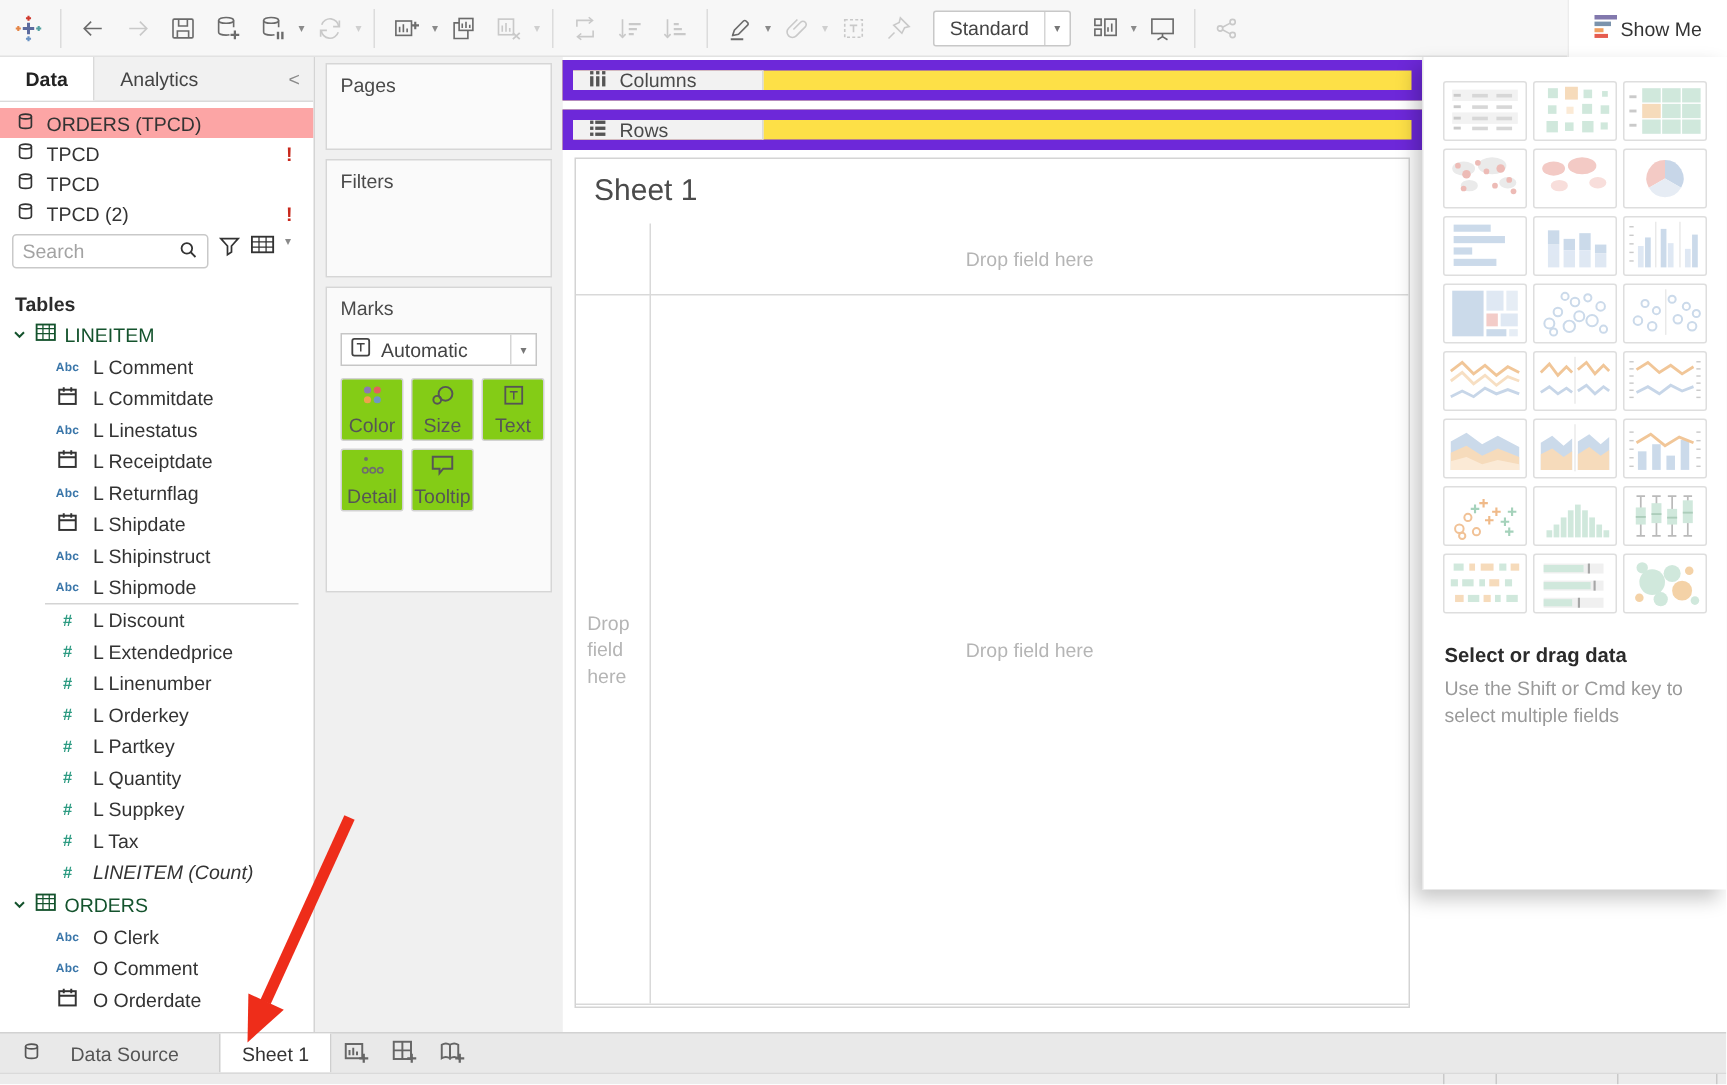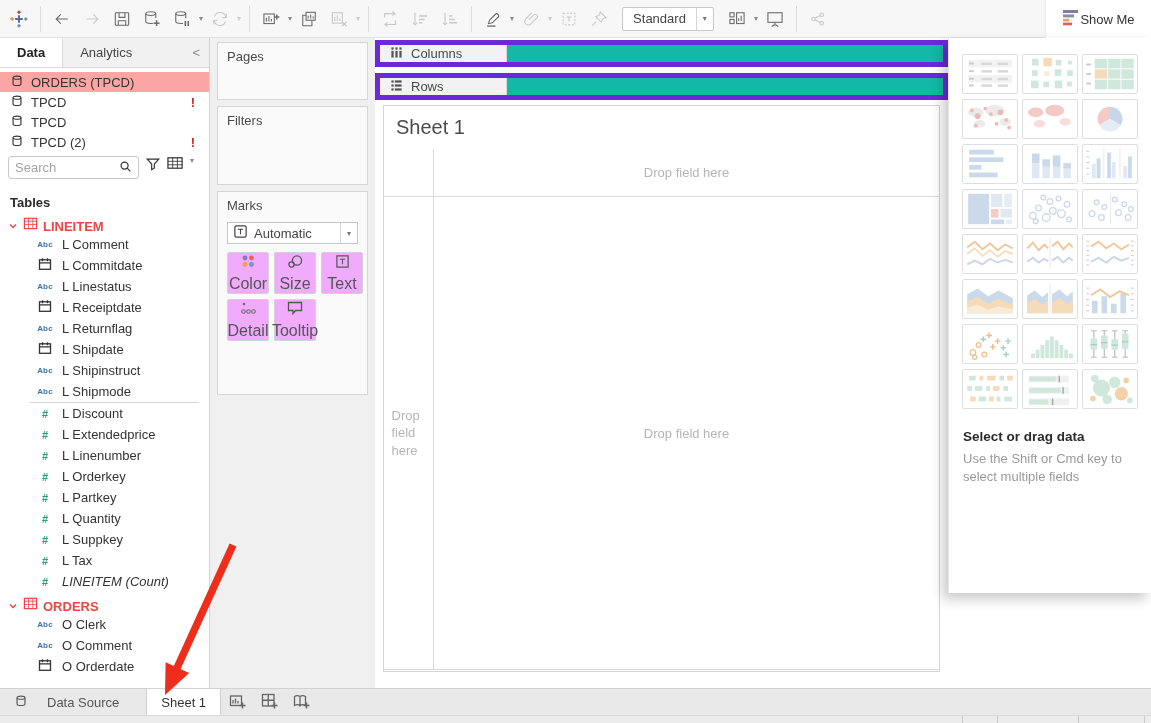--- a/index.html
+++ b/index.html
@@ -37,46 +37,46 @@
   #ds-list{margin-top:4px}
   .ds-row{height:20px;display:flex;align-items:center;gap:7px;padding-left:10px}
   .ds-row.selected{background:#fca5a5}
   .ds-label{white-space:nowrap}
   .ds-err{margin-left:auto;margin-right:14px;font-weight:700}
   #search-row{margin:4px 8px 0 8px;height:24px;display:flex;gap:6px}
   #search-box{width:131px;height:23px;border:1px solid #c9c9c9;border-radius:3px;display:flex;
               align-items:center;padding:0 6px;background:#fff}
   #search-ph{color:#a3a3a3;flex:1}
   #tables-label{font-weight:700;margin:15px 0 2px 10px;color:#2b2b2b}
-  .tbl-head{height:22px;display:flex;align-items:flex-end;gap:5px;padding-left:8px;font-weight:700;color:#ef4444}
+  .tbl-head{height:22px;display:flex;align-items:center;gap:5px;padding-left:8px;font-weight:400;color:#14532d}
   .field-row{height:21px;display:flex;align-items:center;gap:6px;padding-left:34px;color:#333;cursor:default}
   .field-row.italic .f-label{font-style:italic}
   .ficon{width:22px;flex:none;display:flex;align-items:center;justify-content:center}
   .abc{font-size:8px;font-weight:700;letter-spacing:.2px}
   .hash{font-weight:700;font-size:11px}
   .field-divider{height:1px;background:#d4d4d4;margin:0 10px 0 30px}
 
   
   #cards-col{position:absolute;left:210px;top:38px;width:166px;height:650px;background:#f0f0f0;
              border-right:1px solid #dcdcdc}
   .card{position:absolute;left:7px;width:151px;background:#fafafa;border:1px solid #d6d6d6;
         padding:6px 9px;color:#4a4a4a}
   #card-pages{top:4px;height:58px}
   #card-filters{top:68px;height:79px}
   #card-marks{top:153px;height:204px}
   #marks-type{margin-top:9px;height:22px;background:#fff;border:1px solid #c6c6c6;display:flex;
               align-items:center;gap:6px;padding-left:5px;color:#444}
   #marks-type .fitcaret{margin-left:auto}
   #marks-buttons{margin-top:8px;display:grid;grid-template-columns:repeat(3,42px);gap:5px}
-  .mbtn{height:42px;background:#f0abfc;border:1px solid #d2d2d2;border-radius:2px;display:flex;
-        flex-direction:column;align-items:center;justify-content:center;gap:2px;font-size:16px;color:#555}
+  .mbtn{height:42px;background:#84cc16;border:1px solid #d2d2d2;border-radius:2px;display:flex;
+        flex-direction:column;align-items:center;justify-content:center;gap:2px;font-size:13px;color:#555}
 
   
   #canvas{position:absolute;left:375px;top:38px;width:776px;height:650px;background:#fff}
-  .shelf{position:absolute;left:0;width:573px;height:27px;border:5px solid #6d28d9;background:#14b8a6;
+  .shelf{position:absolute;left:0;width:573px;height:27px;border:7px solid #6d28d9;background:#fde047;
          display:flex;align-items:stretch}
   #shelf-columns{top:2px}
   #shelf-rows{top:35px}
   .shelf-label{width:127px;background:#f2f2f2;border-right:1px solid #dadada;display:flex;
                align-items:center;gap:8px;padding-left:10px;color:#4a4a4a}
   #sheet{position:absolute;left:8px;top:67px;width:557px;height:567px;border:1px solid #d4d4d4;background:#fff}
   #sheet-title{position:absolute;left:12px;top:10px;font-size:20px;color:#4b4b4b}
   #sheet-vline{position:absolute;left:49px;top:43px;width:1px;height:520px;background:#d9d9d9}
   #sheet-hline{position:absolute;left:0;top:90px;width:100%;height:1px;background:#d9d9d9}
   #sheet-bline{position:absolute;left:0;top:563px;width:100%;height:1px;background:#d9d9d9}

